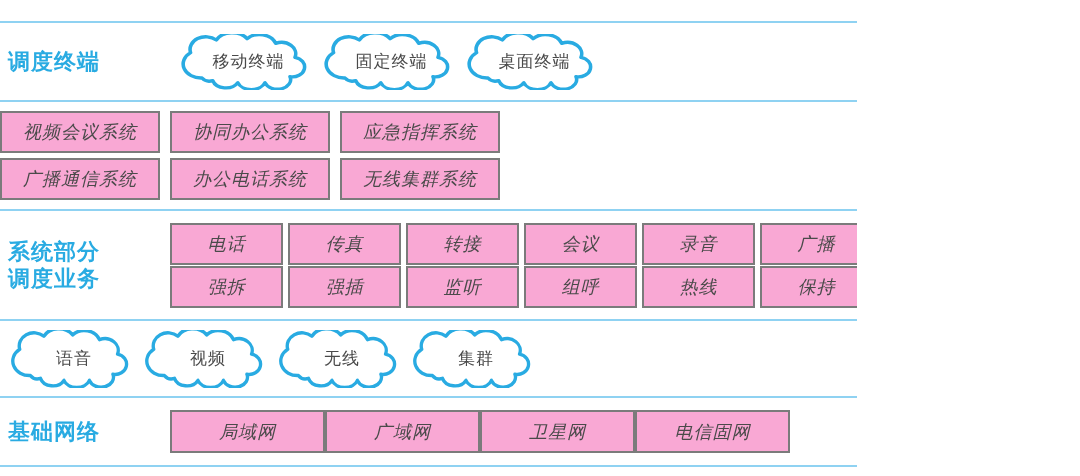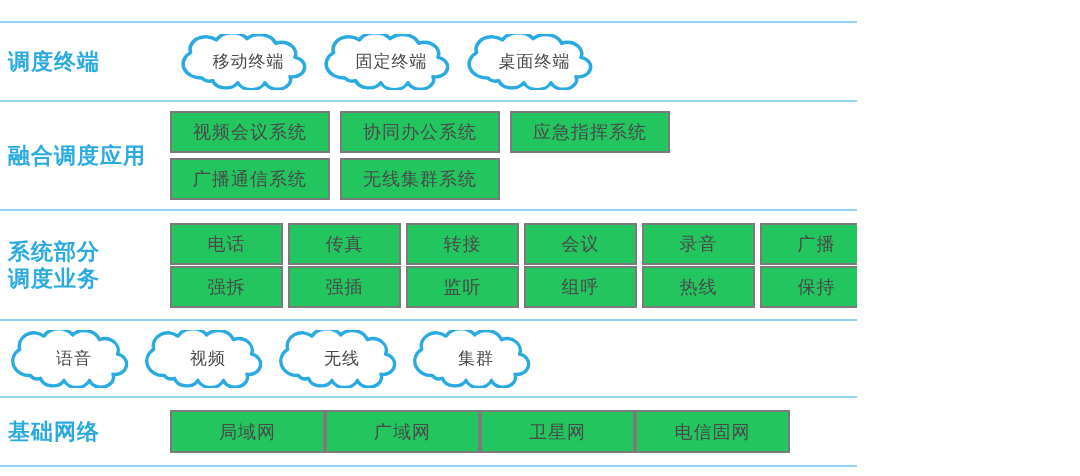--- a/index.html
+++ b/index.html
@@ -40,25 +40,26 @@
   .cloud-text{
     position:relative;
     font-size:17px;color:#4a4a4a;letter-spacing:1px;
   }
   .boxgrid{display:grid;}
   .grid-apps{grid-template-columns:repeat(3,160px);gap:5px 10px;}
   .grid-services{grid-template-columns:repeat(7,113px);gap:1px 5px;}
   .grid-networks{grid-template-columns:repeat(5,155px);gap:0;}
   .box{
     height:42px;
-    background:#22c55e;
+    background:#f9a8d4;
     border:2px solid #7b7b7b;
     display:flex;align-items:center;justify-content:center;
     font-size:18px;color:#4a4a4a;letter-spacing:1px;
     box-sizing:border-box;
+    font-style:italic;
   }
   .grid-networks .box{height:43px;}
 </style>
 </head>
 <body>
 
 <div class="diagram">
 
   <div class="spacer-top"></div>
   <div class="divider"></div>
@@ -83,26 +84,26 @@
             <path d="M35,66 a25,21 0 0 1 -16,-38 a22,19 0 0 1 36,-19 a25,20 0 0 1 43,-2 a24,20 0 0 1 40,7 a20,17 0 0 1 27,21 a16,14 0 0 1 -7,29 a18,14 0 0 1 -35,9 a20,15 0 0 1 -38,0 a19,15 0 0 1 -35,-3 a13,11 0 0 1 -15,-4 Z" fill="#ffffff" stroke="#29abe2" stroke-width="5" stroke-linejoin="round"></path>
           </svg>
         <span class="cloud-text">桌面终端</span>
       </div>
     </div>
   </div>
 
   <div class="divider"></div>
 
   <div class="section sec-apps">
-    <div class="layer-label">融合调度应用</div>
     <div class="content boxgrid grid-apps">
       <div class="box">视频会议系统</div>
       <div class="box">协同办公系统</div>
       <div class="box">应急指挥系统</div>
       <div class="box">广播通信系统</div>
+      <div class="box">办公电话系统</div>
       <div class="box">无线集群系统</div>
     </div>
   </div>
 
   <div class="divider"></div>
 
   <div class="section sec-services">
     <div class="layer-label">系统部分
 调度业务</div>
     <div class="content boxgrid grid-services">

